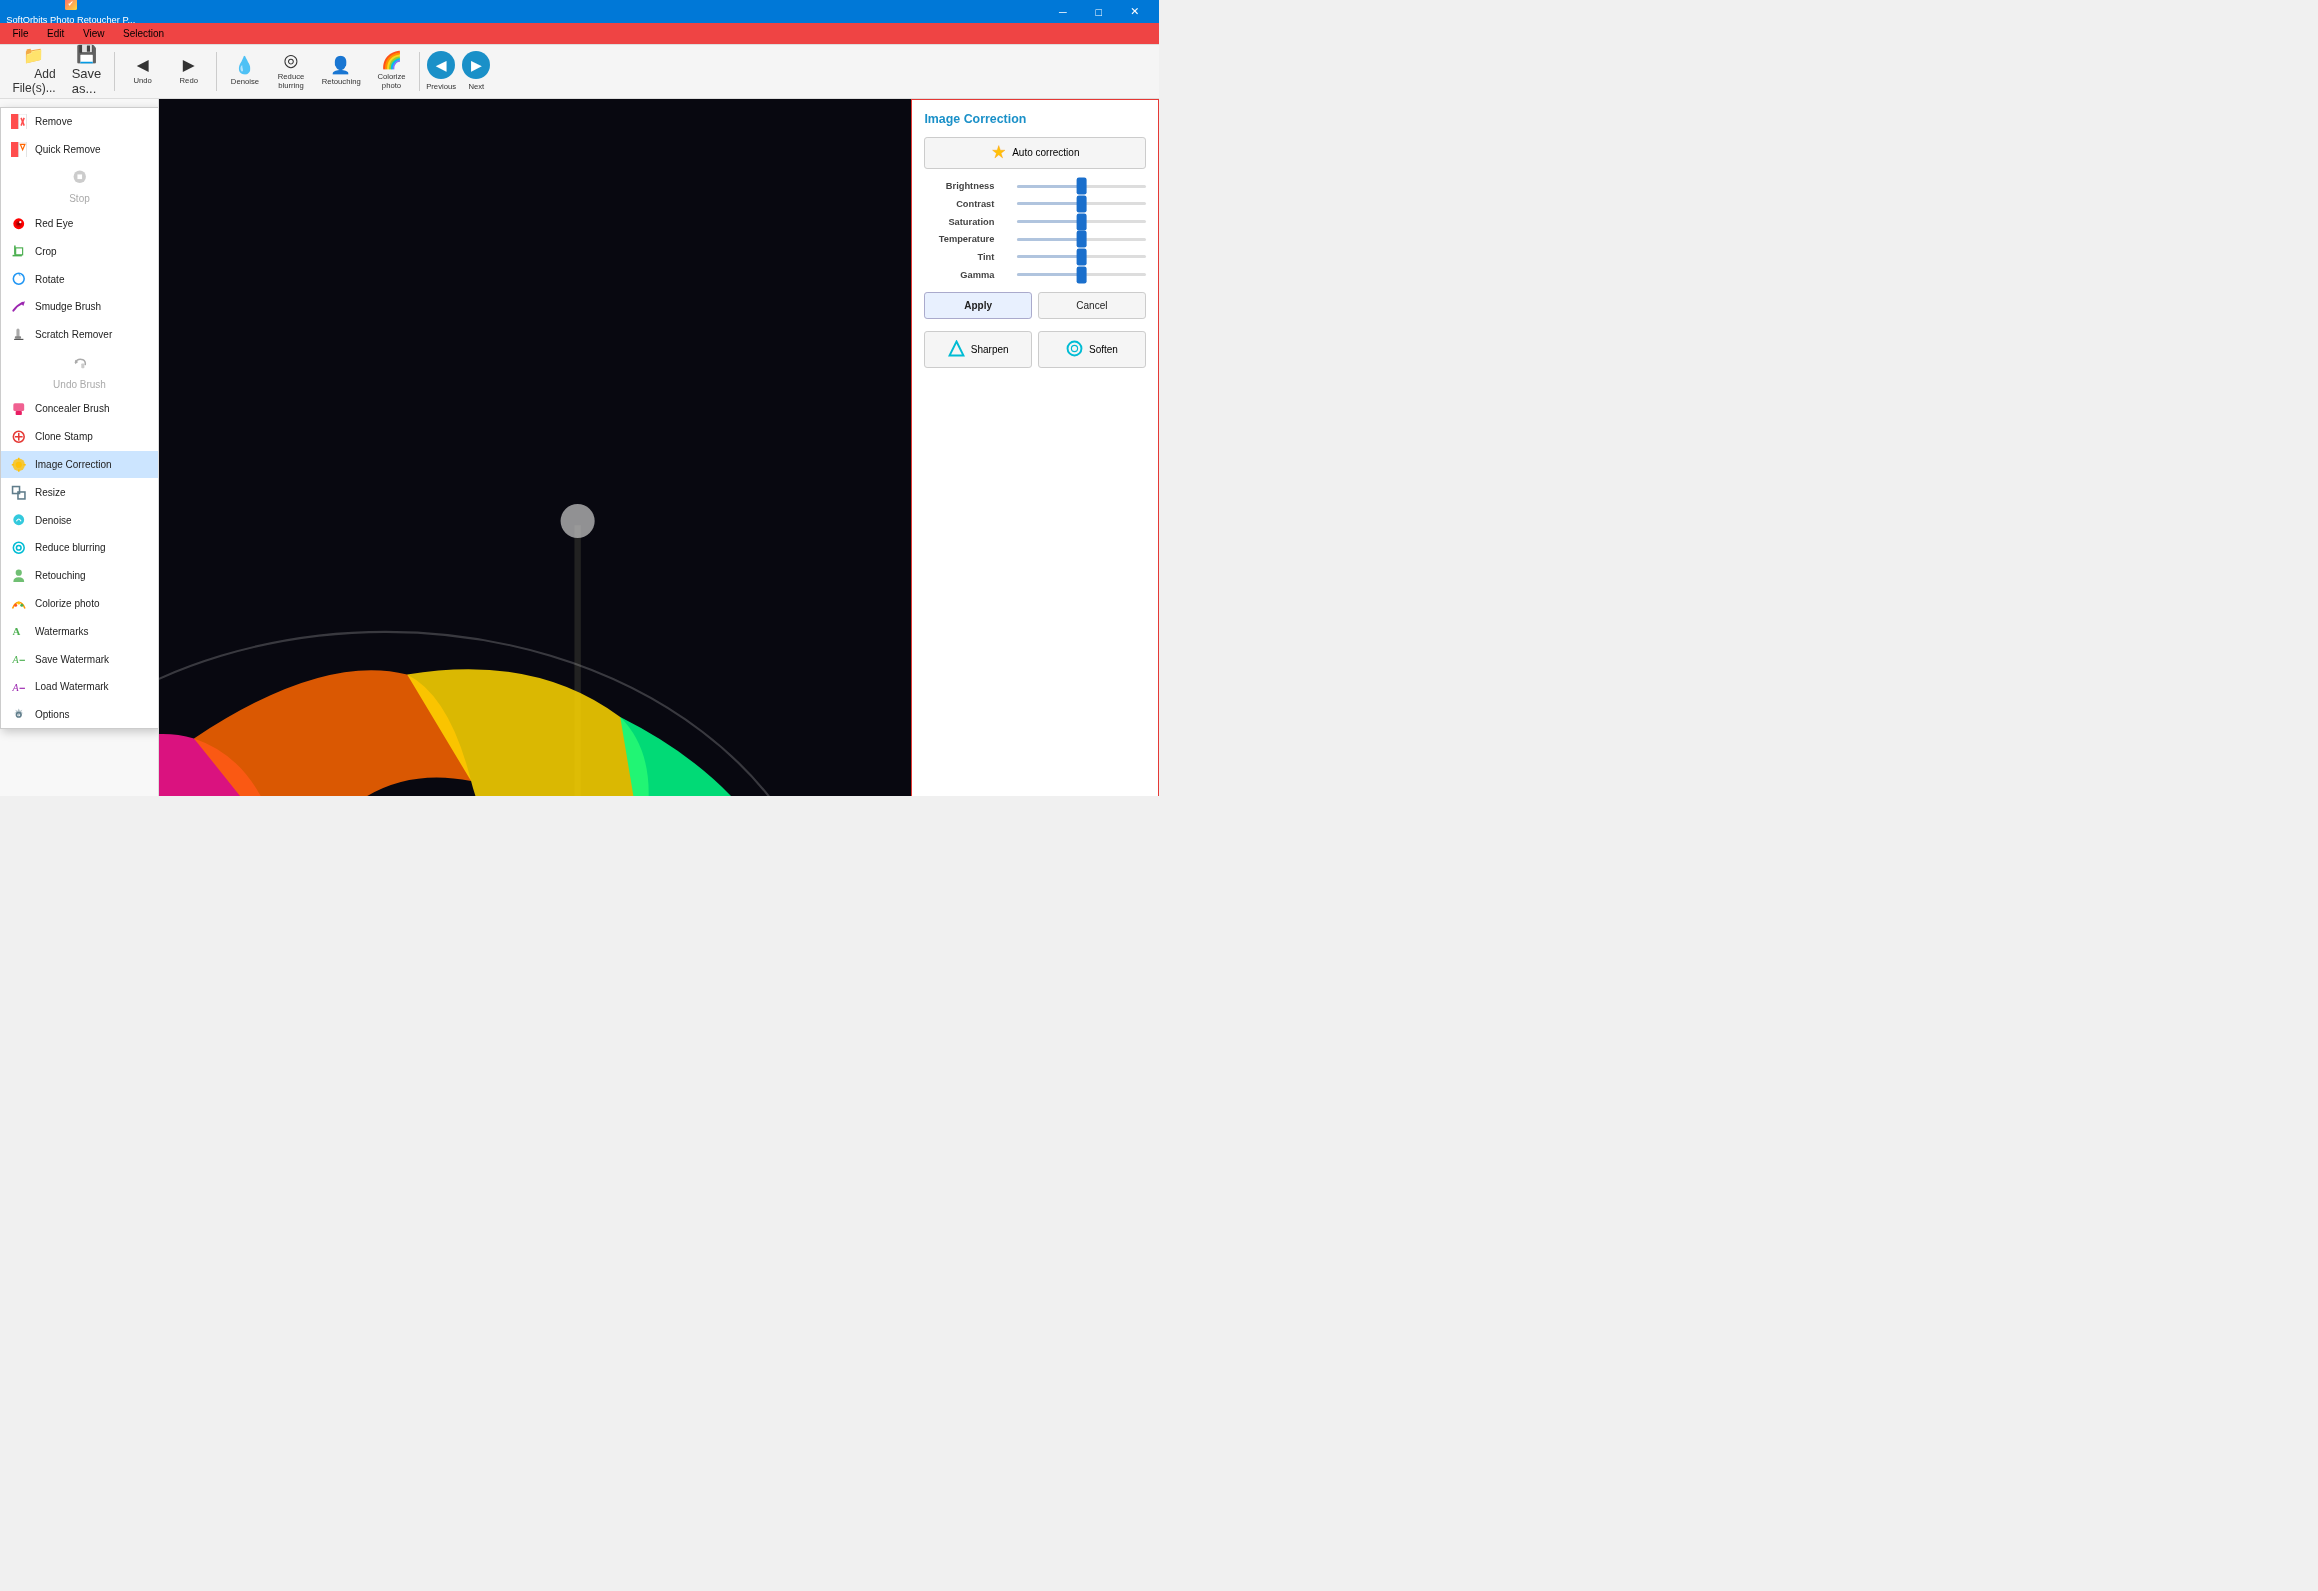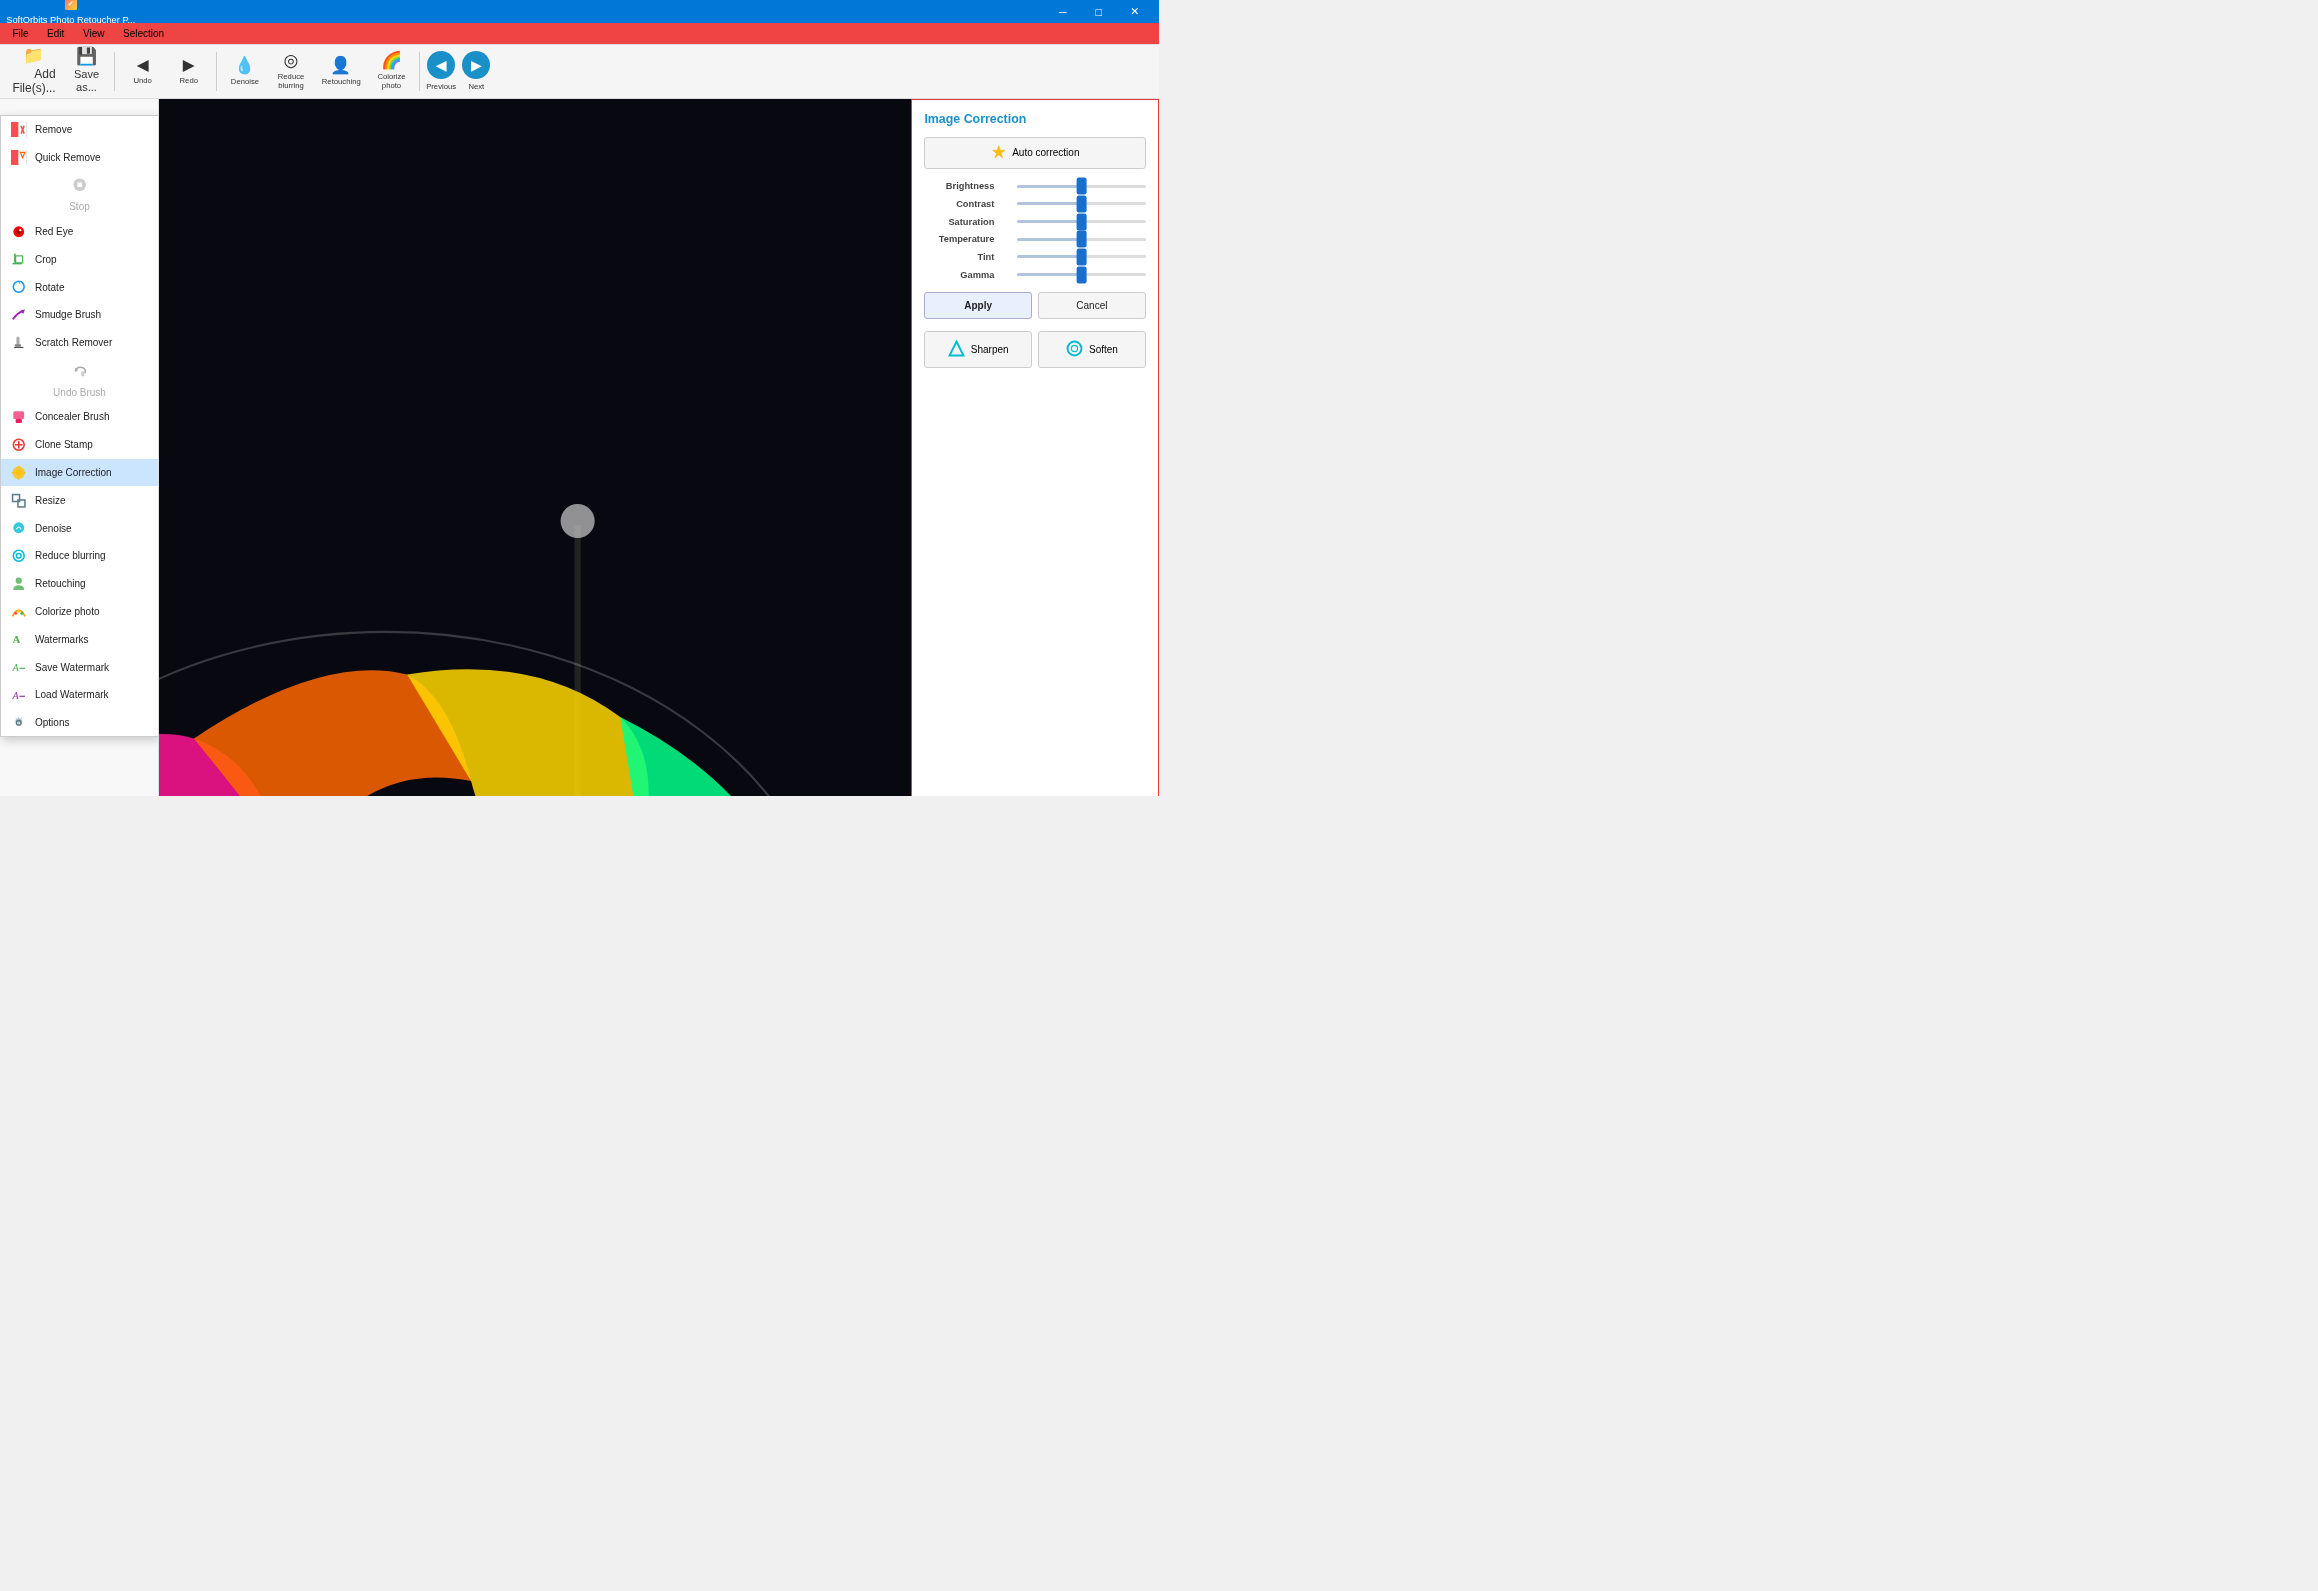--- a/index.html
+++ b/index.html
@@ -76,21 +76,21 @@
       background: #f8f8f8;
       border-right: 0.8px solid #ddd;
       overflow-y: auto;
       position: relative;
       z-index: 10;
     }
 
     
     .dropdown-menu {
       position: absolute;
-      top: 16px;
+      top: 8px;
       left: 0;
       width: 159px;
       background: white;
       border: 0.8px solid #ccc;
       box-shadow: 1.5px 3.1px 9.3px rgba(0,0,0,0.2);
       z-index: 100;
     }
     .dropdown-item {
       display: flex;
       align-items: center;
@@ -277,21 +277,21 @@
   <div class="menu-item">Selection</div>
 </div>
 
 <div class="toolbar">
   <div class="toolbar-btn">
     <span class="toolbar-icon">📁</span>
     <span style="font-size:12px;text-align:right;line-height:1.2">Add<br>File(s)...</span>
   </div>
   <div class="toolbar-btn">
     <span class="toolbar-icon">💾</span>
-    <span style="font-size:11px;text-align:center;line-height:1.2">Save<br>as...</span>
+    <span style="font-size:13px;line-height:1.2">Save<br>as...</span>
   </div>
   <div class="toolbar-separator"></div>
   <div class="toolbar-btn">
     <span class="toolbar-icon" style="font-size:15.5px">◀</span>
     <span style="font-size:7.7px">Undo</span>
   </div>
   <div class="toolbar-btn">
     <span class="toolbar-icon" style="font-size:15.5px">▶</span>
     <span style="font-size:7.7px">Redo</span>
   </div>

